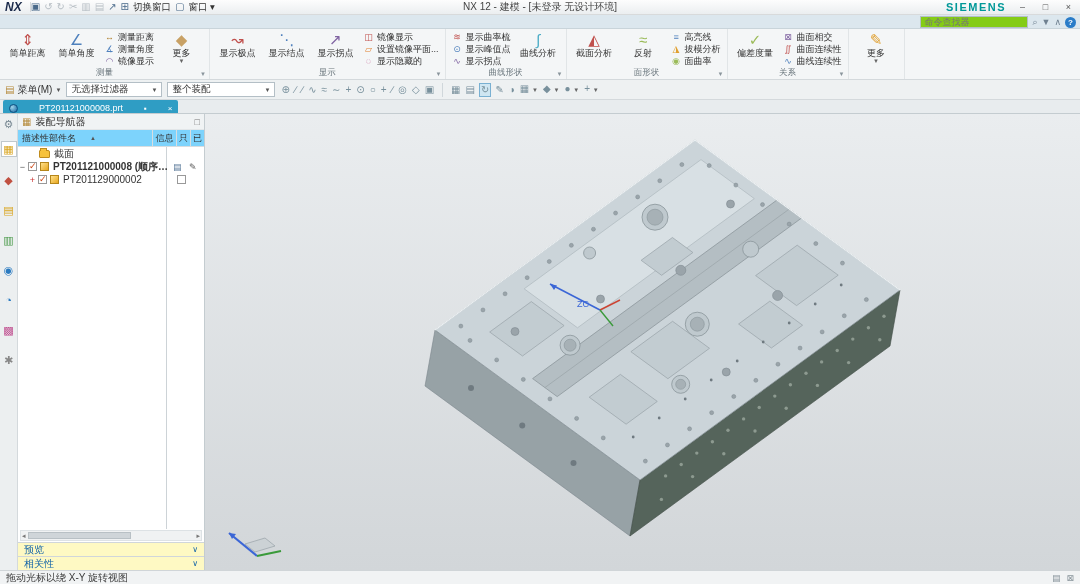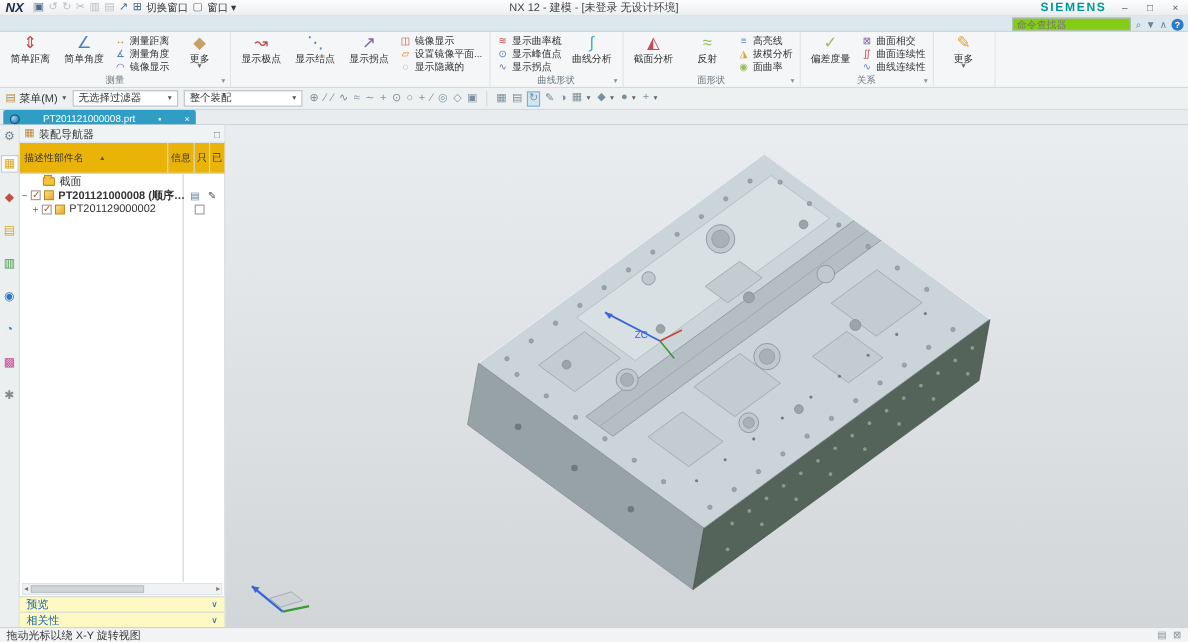--- a/index.html
+++ b/index.html
@@ -73,21 +73,21 @@
   .resourcebar { width:18px; background:#eceff0; border-right:1px solid #d4d9dc; display:flex; flex-direction:column;
                  align-items:center; padding-top:3px; }
   .rb-icon { font-size:11px; line-height:14px; width:16px; text-align:center; margin-bottom:16px; }
   .rb-icon.first { margin-bottom:10px; }
   .rb-icon.active { background:#fff; border:1px solid #c0c8cc; }
 
   .navpanel { width:187px; background:#fff; border-right:1px solid #c4ccd0; display:flex; flex-direction:column; }
   .np-header { height:15px; background:#f0f3f4; display:flex; align-items:center; gap:4px; padding:0 4px; font-size:10px; color:#333; }
   .np-header .hicon { color:#b58a3a; font-size:10px; }
   .np-float { margin-left:auto; color:#777; font-size:9px; }
-  .np-colheader { height:29px; background:#eab308; border-top:1px solid #e2e6e8; border-bottom:1px solid #d8dde0;
+  .np-colheader { height:18px; background:#7dd3fc; border-top:1px solid #e2e6e8; border-bottom:1px solid #d8dde0;
                   display:flex; align-items:center; font-size:9px; color:#333; }
   .col-name { flex:1; padding-left:4px; display:flex; align-items:center; gap:14px; }
   .col-sort { font-size:6px; color:#555; }
   .col-cell { border-left:1px solid #d8dde0; height:100%; display:flex; align-items:center; justify-content:center; }
   .col-info { width:24px; } .col-r { width:14px; } .col-m { width:14px; }
   .np-tree { flex:1; position:relative; font-size:10px; overflow:hidden; }
   .colline { position:absolute; left:148px; top:0; bottom:0; width:1px; background:#cdd3d7; }
   .trow { height:13px; display:flex; align-items:center; position:relative; white-space:nowrap; }
   .trow .expander { width:9px; text-align:center; font-size:9px; color:#555; }
   .trow .expander.red { color:#cc3333; }
@@ -209,20 +209,24 @@
           </div>
           <div class="sitem">
             <span class="ic" style="color: rgb(224, 128, 48);">▱</span>
             <span>设置镜像平面...</span>
           </div>
           <div class="sitem">
             <span class="ic" style="color: rgb(192, 96, 144);">◌</span>
             <span>显示隐藏的</span>
           </div>
         </div>
+      </div>
+      <div class="rgroup-label">
+        <span>显示</span>
+        <span class="launcher">▼</span>
       </div>
     </div>
     <div class="rgroup">
       <div class="rgroup-content">
         <div class="stack">
           <div class="sitem">
             <span class="ic" style="color: rgb(192, 80, 77);">≋</span>
             <span>显示曲率梳</span>
           </div>
           <div class="sitem">

